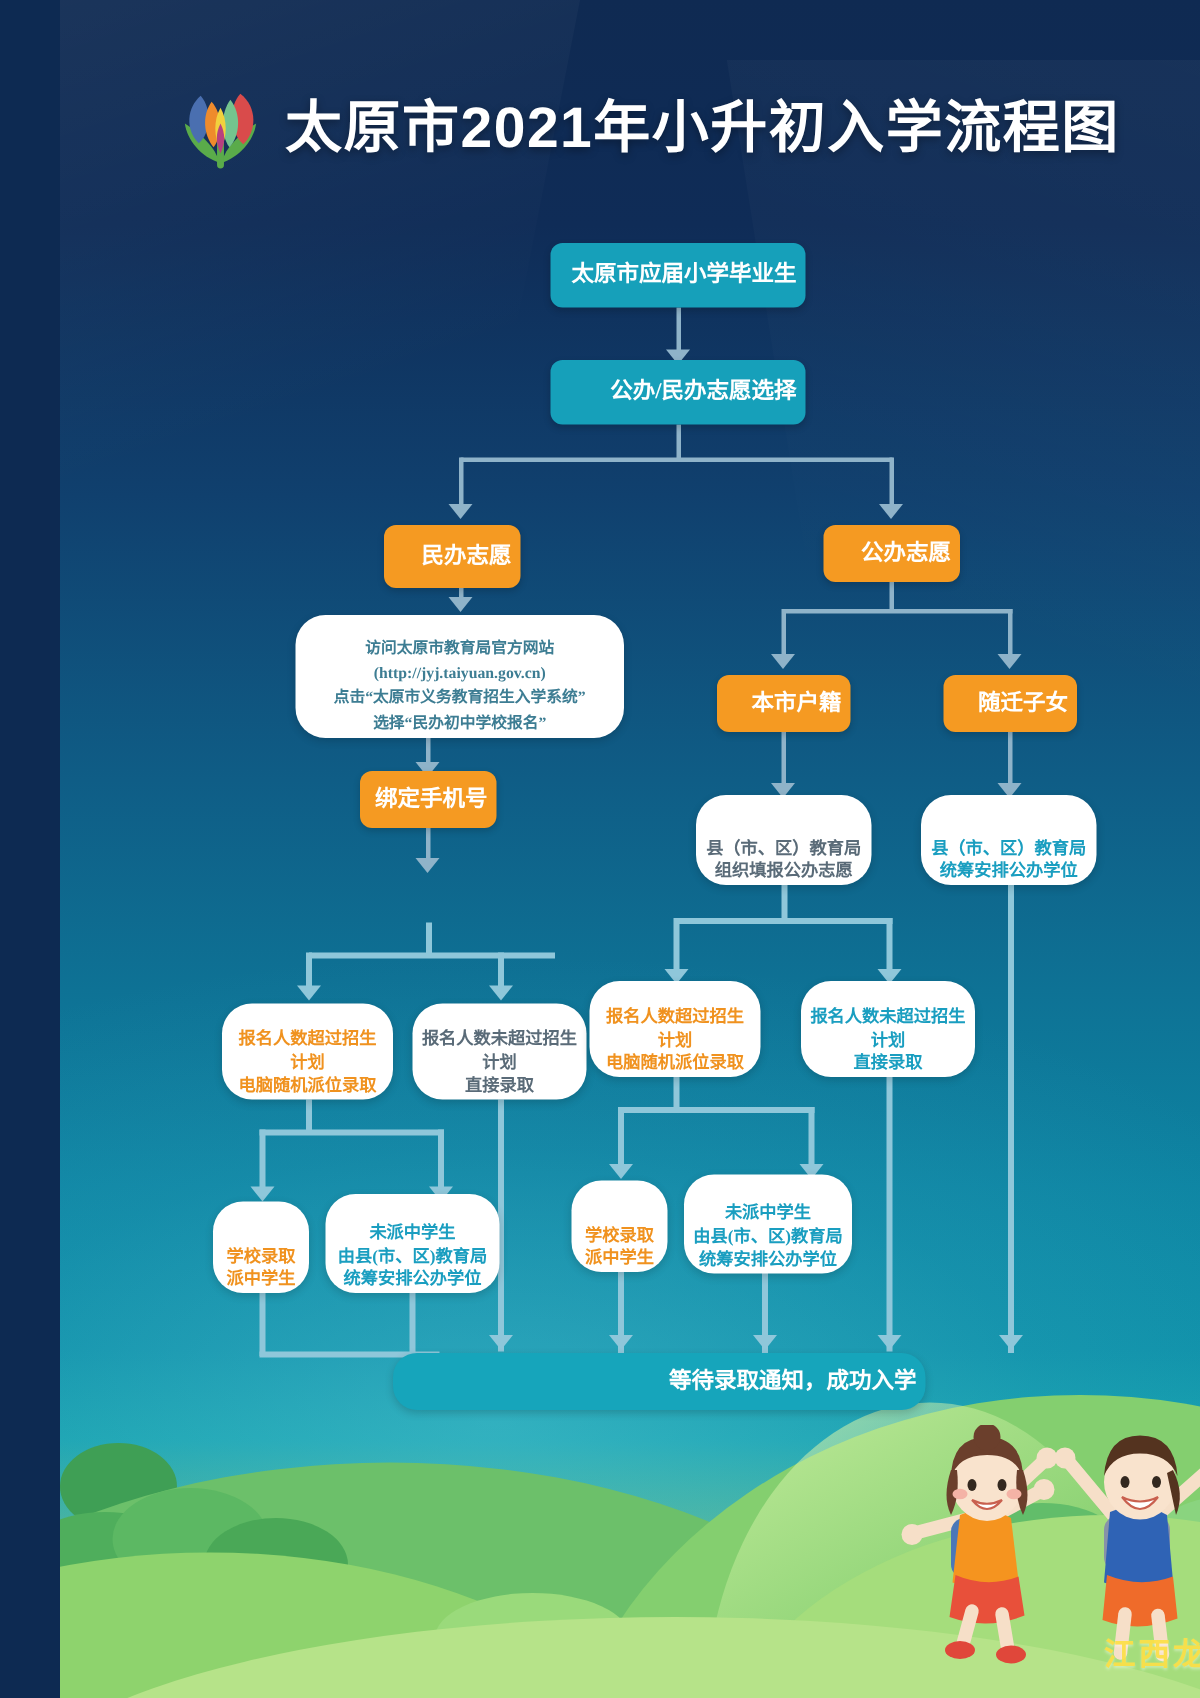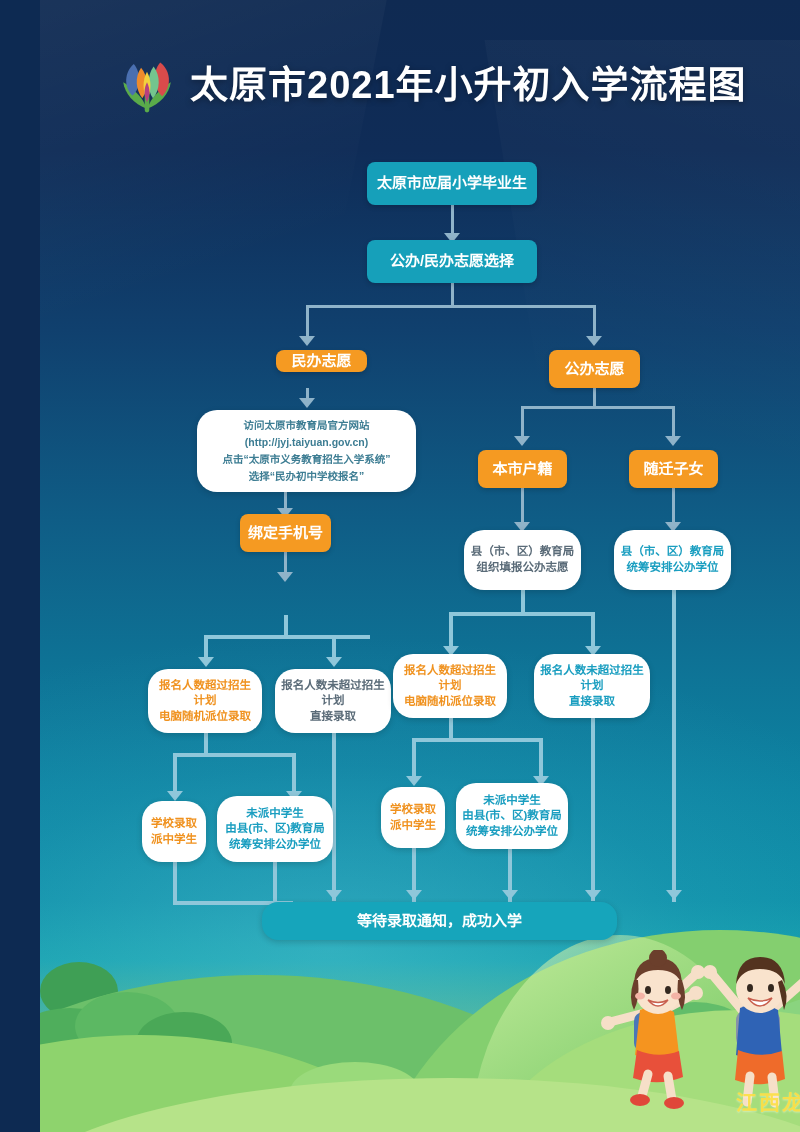--- a/index.html
+++ b/index.html
@@ -76,23 +76,23 @@
     position:absolute;left:150px;top:54px;
     color:#ffffff;font-size:38px;font-weight:bold;letter-spacing:1px;
     font-family:"Liberation Sans","DejaVu Sans",sans-serif;
     text-shadow:0 2px 6px rgba(0,0,0,.35);
     white-space:nowrap;
   }
 
   
   .node{
     position:absolute;box-sizing:border-box;
-    display:flex;align-items:center;justify-content:center;text-align:center;
+    display:flex;align-items:center;justify-content:flex-end;text-align:center;
     border-radius:8px;line-height:1.35;
-    font-family:Liberation Sans, sans-serif;
+    font-family:Liberation Serif, serif;
   }
   .node span{display:block;padding:0 6px;}
 
   .n-teal{background:#16a0ba;color:#ffffff;font-weight:bold;font-size:15px;
           box-shadow:0 2px 5px rgba(0,0,0,.18);}
   .n-orange{background:#f59a22;color:#ffffff;font-weight:bold;font-size:15px;
           box-shadow:0 2px 5px rgba(0,0,0,.18);}
   .n-white{background:#ffffff;border-radius:20px;
           box-shadow:0 2px 6px rgba(0,0,0,.16);font-size:11.5px;font-weight:bold;}
   .tx-gray{color:#5a6b78;}
@@ -245,21 +245,21 @@
   <div class="arw deep" style="left:462px;top:890px;"></div>
 
   <div class="node n-teal" style="left:327px;top:162px;width:170px;height:43px;">
     <span>太原市应届小学毕业生</span>
   </div>
 
   <div class="node n-teal" style="left:327px;top:240px;width:170px;height:43px;">
     <span>公办/民办志愿选择</span>
   </div>
 
-  <div class="node n-orange" style="left:236px;top:350px;width:91px;height:22px;">
+  <div class="node n-orange" style="left:216px;top:350px;width:91px;height:42px;">
     <span>民办志愿</span>
   </div>
 
   <div class="node n-orange" style="left:509px;top:350px;width:91px;height:38px;">
     <span>公办志愿</span>
   </div>
 
   <div class="node n-white n-info" style="left:157px;top:410px;width:219px;height:82px;flex-direction:column;">
     <span>访问太原市教育局官方网站</span>
     <span>(http://jyj.taiyuan.gov.cn)</span>

